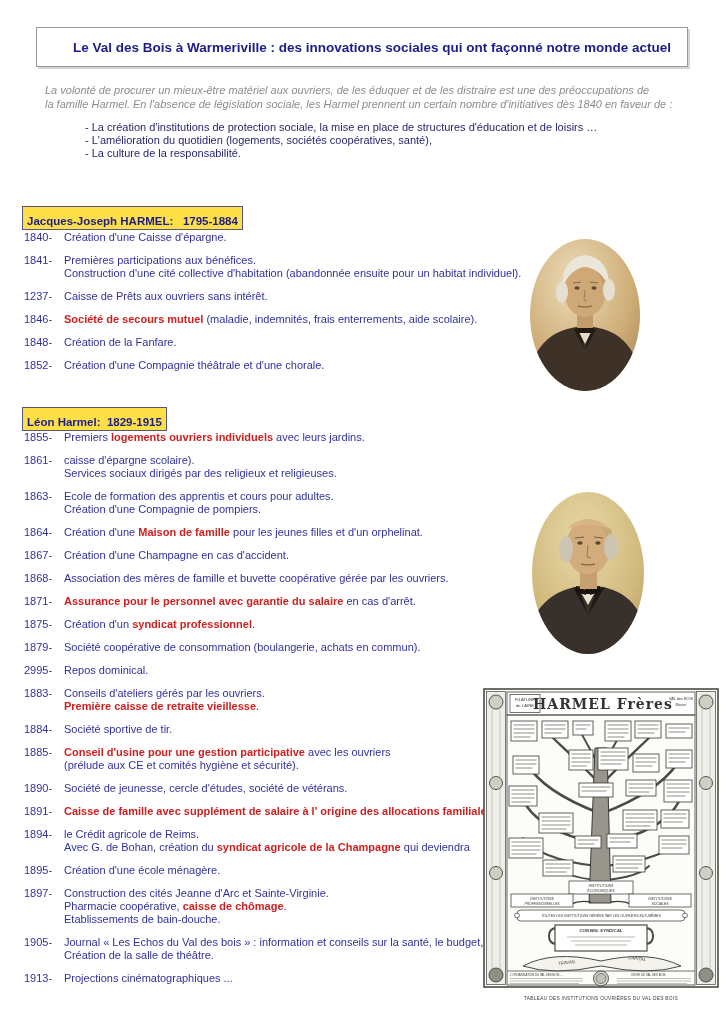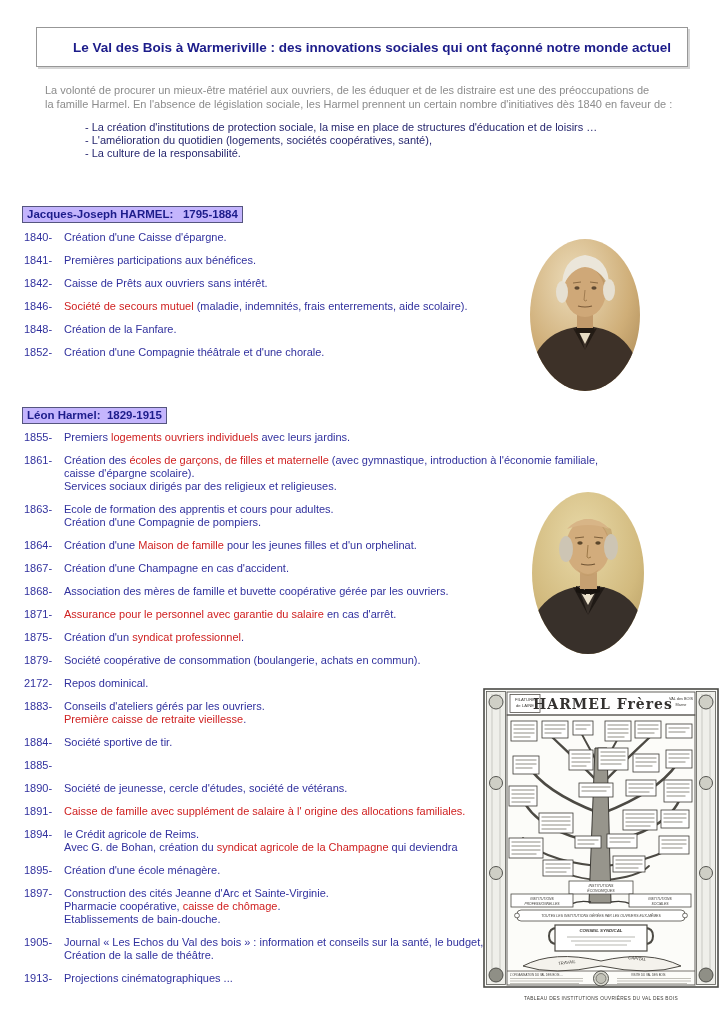--- a/index.html
+++ b/index.html
@@ -5,32 +5,32 @@
   :root{
     --navy:#1c1c8a; --blue:#31319e; --red:#cf1f1f; --gray:#8c8c8c;
   }
   html,body{margin:0;padding:0;background:#ffffff;}
   .page{position:relative;width:723px;height:1024px;background:#fff;overflow:hidden;
         font-family:"Liberation Sans",sans-serif;}
   .title-box{position:absolute;left:36px;top:27px;width:650px;height:38px;
         border:1px solid #979797;box-shadow:2px 2px 0 #d6d6d6;
         display:flex;align-items:center;justify-content:center;}
   .title-box span{color:var(--navy);font-weight:bold;font-size:13.5px;white-space:nowrap;margin-left:20px;}
-  .intro{position:absolute;left:45px;top:84px;color:var(--gray);
+  .intro{position:absolute;left:45px;top:84px;color:var(--gray);font-style:italic;
         font-size:11px;line-height:13.5px;white-space:nowrap;}
   .bullets{position:absolute;left:85px;top:121px;color:#27276f;font-size:11px;
         line-height:13px;white-space:nowrap;}
-  .sec-heading{position:absolute;left:22px;border:1px solid #55557f;padding:1px 4px 2px 4px;
-        color:var(--navy);font-weight:bold;font-size:11.5px;white-space:pre;background:#c4b5fd;}
+  .sec-heading{position:absolute;left:22px;border:1px solid #55557f;padding:8px 4px 2px 4px;
+        color:var(--navy);font-weight:bold;font-size:11.5px;white-space:pre;background:#fde047;}
   .entries{position:absolute;left:24px;width:655px;}
   .entry{display:flex;margin-bottom:10px;}
   .year{flex:0 0 40px;color:var(--blue);font-size:11px;line-height:13px;}
   .entry-body{color:var(--blue);font-size:11px;line-height:13px;}
   .entry-body .line{white-space:pre;}
-  .red{color:var(--red);font-weight:normal;margin-top:12px;}
+  .red{color:var(--red);font-weight:bold;margin-top:12px;}
   .portrait{position:absolute;}
   .diagram{position:absolute;left:483px;top:688px;}
   svg text{font-family:"Liberation Sans",sans-serif;}
   .engrave-title{font-family:"DejaVu Serif",serif;}
 </style>
 </head>
 <body>
 
 <div class="page">
 
@@ -54,24 +54,25 @@
       <div class="entry">
         <span class="year">1840-</span>
         <div class="entry-body">
           <div class="line"><span>Création d'une Caisse d'épargne.</span></div>
         </div>
       </div>
       <div class="entry">
         <span class="year">1841-</span>
         <div class="entry-body">
           <div class="line"><span>Premières participations aux bénéfices.</span></div>
-        </div>
-      </div>
-      <div class="entry">
-        <span class="year">1842-</span>
+          <div class="line"><span>Construction d'une cité collective d'habitation (abandonnée ensuite pour un habitat individuel).</span></div>
+        </div>
+      </div>
+      <div class="entry">
+        <span class="year">1237-</span>
         <div class="entry-body">
           <div class="line"><span>Caisse de Prêts aux ouvriers sans intérêt.</span></div>
         </div>
       </div>
       <div class="entry">
         <span class="year">1846-</span>
         <div class="entry-body">
           <div class="line"><span class="red">Société de secours mutuel</span><span> (maladie, indemnités, frais enterrements, aide scolaire).</span></div>
         </div>
       </div>
@@ -93,21 +94,20 @@
   <div class="entries" id="entries1" style="top:431px">
       <div class="entry">
         <span class="year">1855-</span>
         <div class="entry-body">
           <div class="line"><span>Premiers </span><span class="red">logements ouvriers individuels</span><span> avec leurs jardins.</span></div>
         </div>
       </div>
       <div class="entry">
         <span class="year">1861-</span>
         <div class="entry-body">
-          <div class="line"><span>Création des </span><span class="red">écoles de garçons, de filles et maternelle</span><span> (avec gymnastique, introduction à l'économie familiale,</span></div>
           <div class="line"><span>caisse d'épargne scolaire).</span></div>
           <div class="line"><span>Services sociaux dirigés par des religieux et religieuses.</span></div>
         </div>
       </div>
       <div class="entry">
         <span class="year">1863-</span>
         <div class="entry-body">
           <div class="line"><span>Ecole de formation des apprentis et cours pour adultes.</span></div>
           <div class="line"><span>Création d'une Compagnie de pompiers.</span></div>
         </div>
@@ -142,40 +142,44 @@
           <div class="line"><span>Création d'un </span><span class="red">syndicat professionnel</span><span>.</span></div>
         </div>
       </div>
       <div class="entry">
         <span class="year">1879-</span>
         <div class="entry-body">
           <div class="line"><span>Société coopérative de consommation (boulangerie, achats en commun).</span></div>
         </div>
       </div>
       <div class="entry">
-        <span class="year">2172-</span>
+        <span class="year">2995-</span>
         <div class="entry-body">
           <div class="line"><span>Repos dominical.</span></div>
         </div>
       </div>
       <div class="entry">
         <span class="year">1883-</span>
         <div class="entry-body">
           <div class="line"><span>Conseils d'ateliers gérés par les ouvriers.</span></div>
           <div class="line"><span class="red">Première caisse de retraite vieillesse</span><span>.</span></div>
         </div>
       </div>
       <div class="entry">
         <span class="year">1884-</span>
         <div class="entry-body">
           <div class="line"><span>Société sportive de tir.</span></div>
         </div>
       </div>
       <div class="entry">
         <span class="year">1885-</span>
+        <div class="entry-body">
+          <div class="line"><span class="red">Conseil d'usine pour une gestion participative</span><span> avec les ouvriers</span></div>
+          <div class="line"><span>(prélude aux CE et comités hygiène et sécurité).</span></div>
+        </div>
       </div>
       <div class="entry">
         <span class="year">1890-</span>
         <div class="entry-body">
           <div class="line"><span>Société de jeunesse, cercle d'études, société de vétérans.</span></div>
         </div>
       </div>
       <div class="entry">
         <span class="year">1891-</span>
         <div class="entry-body">

